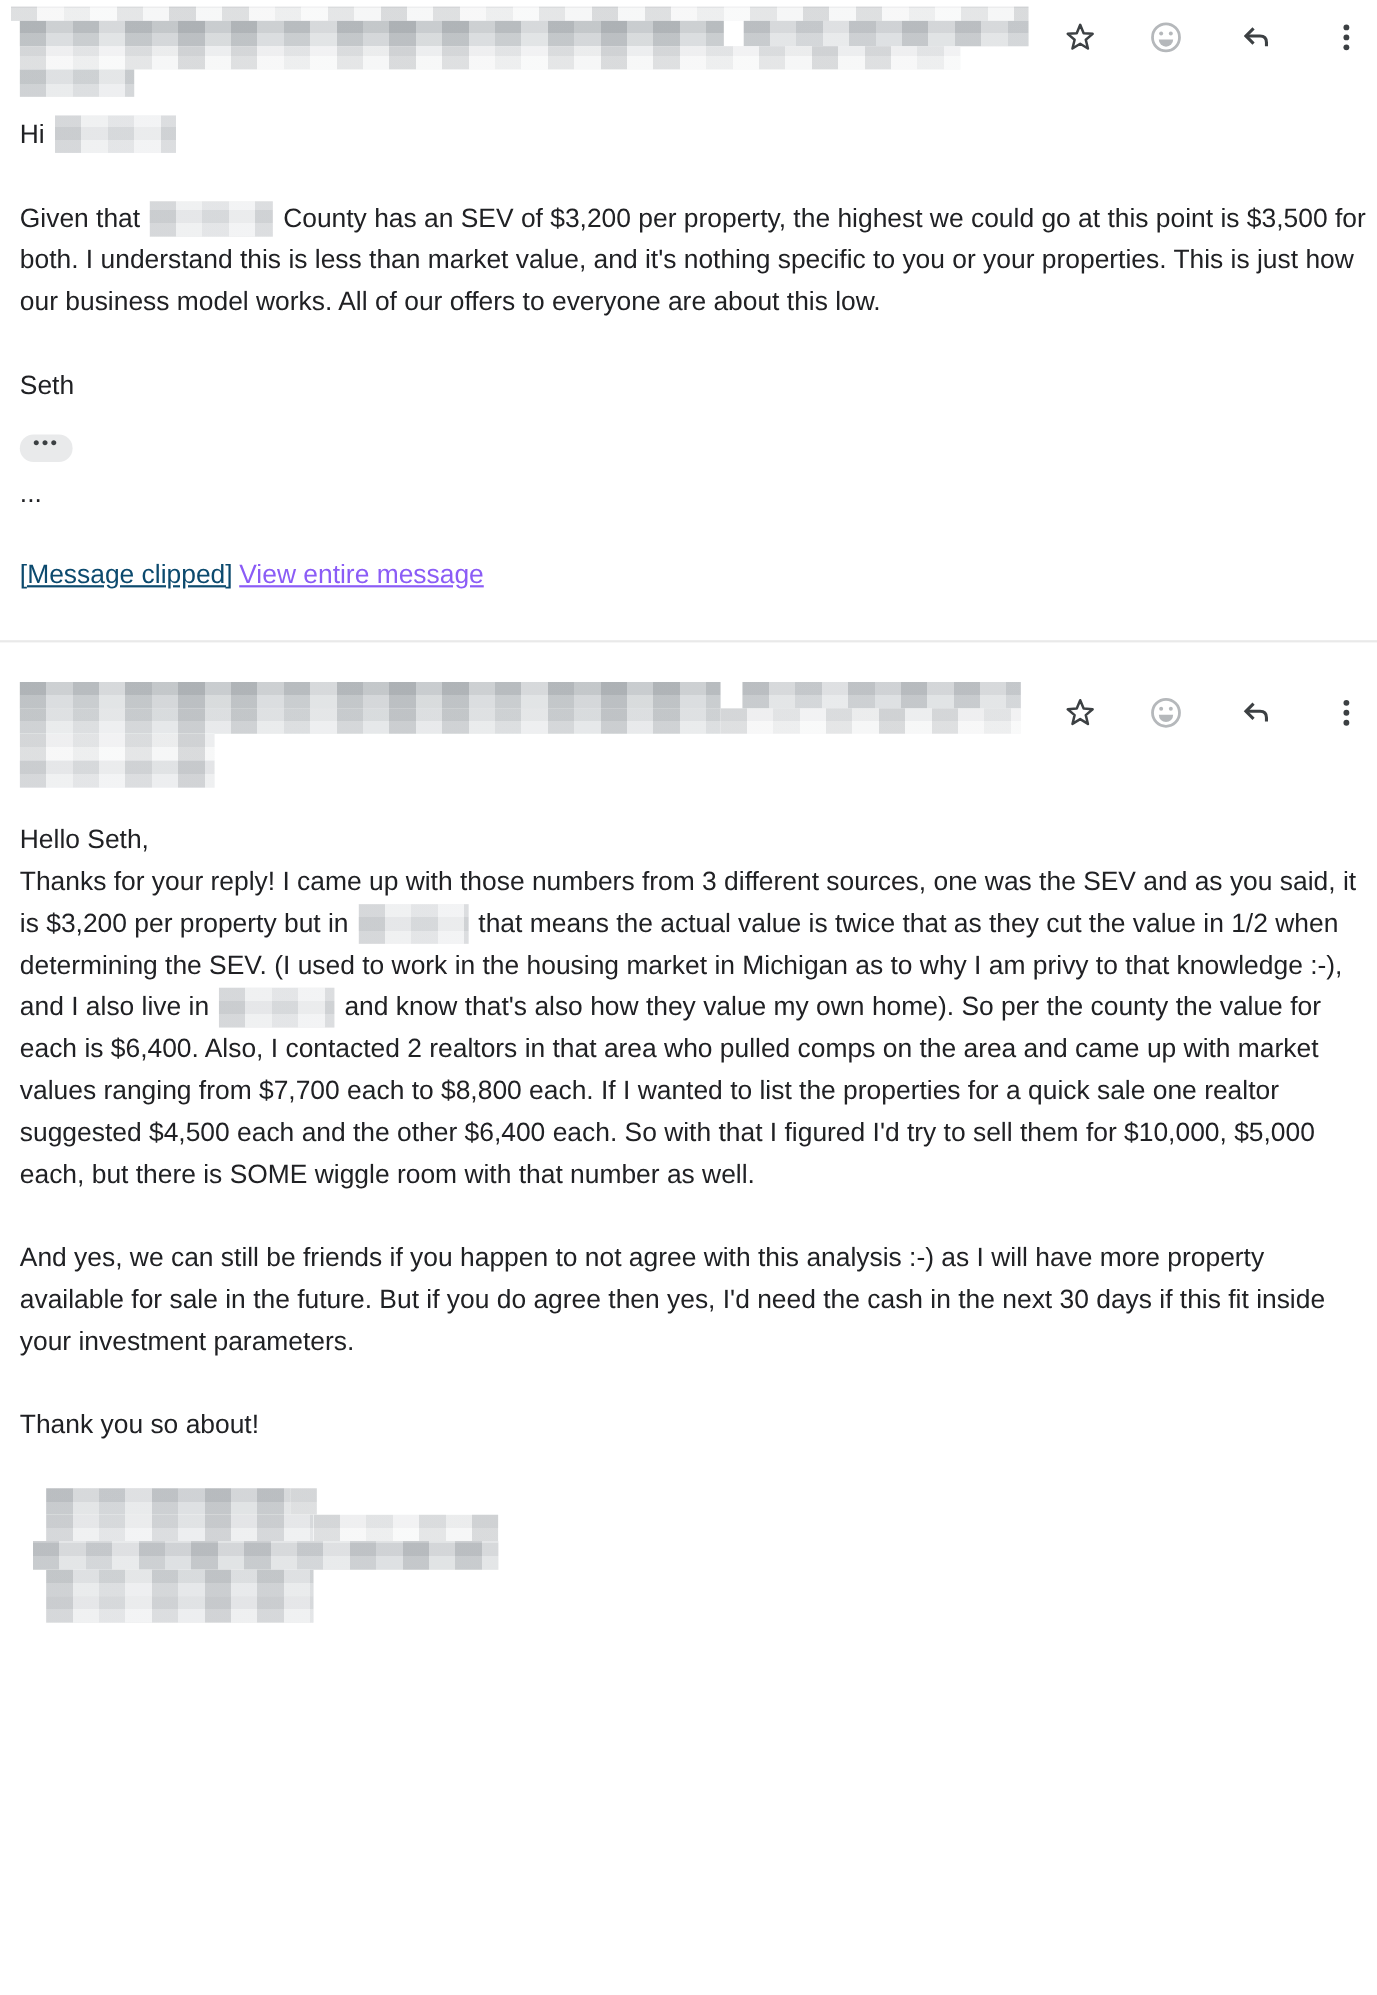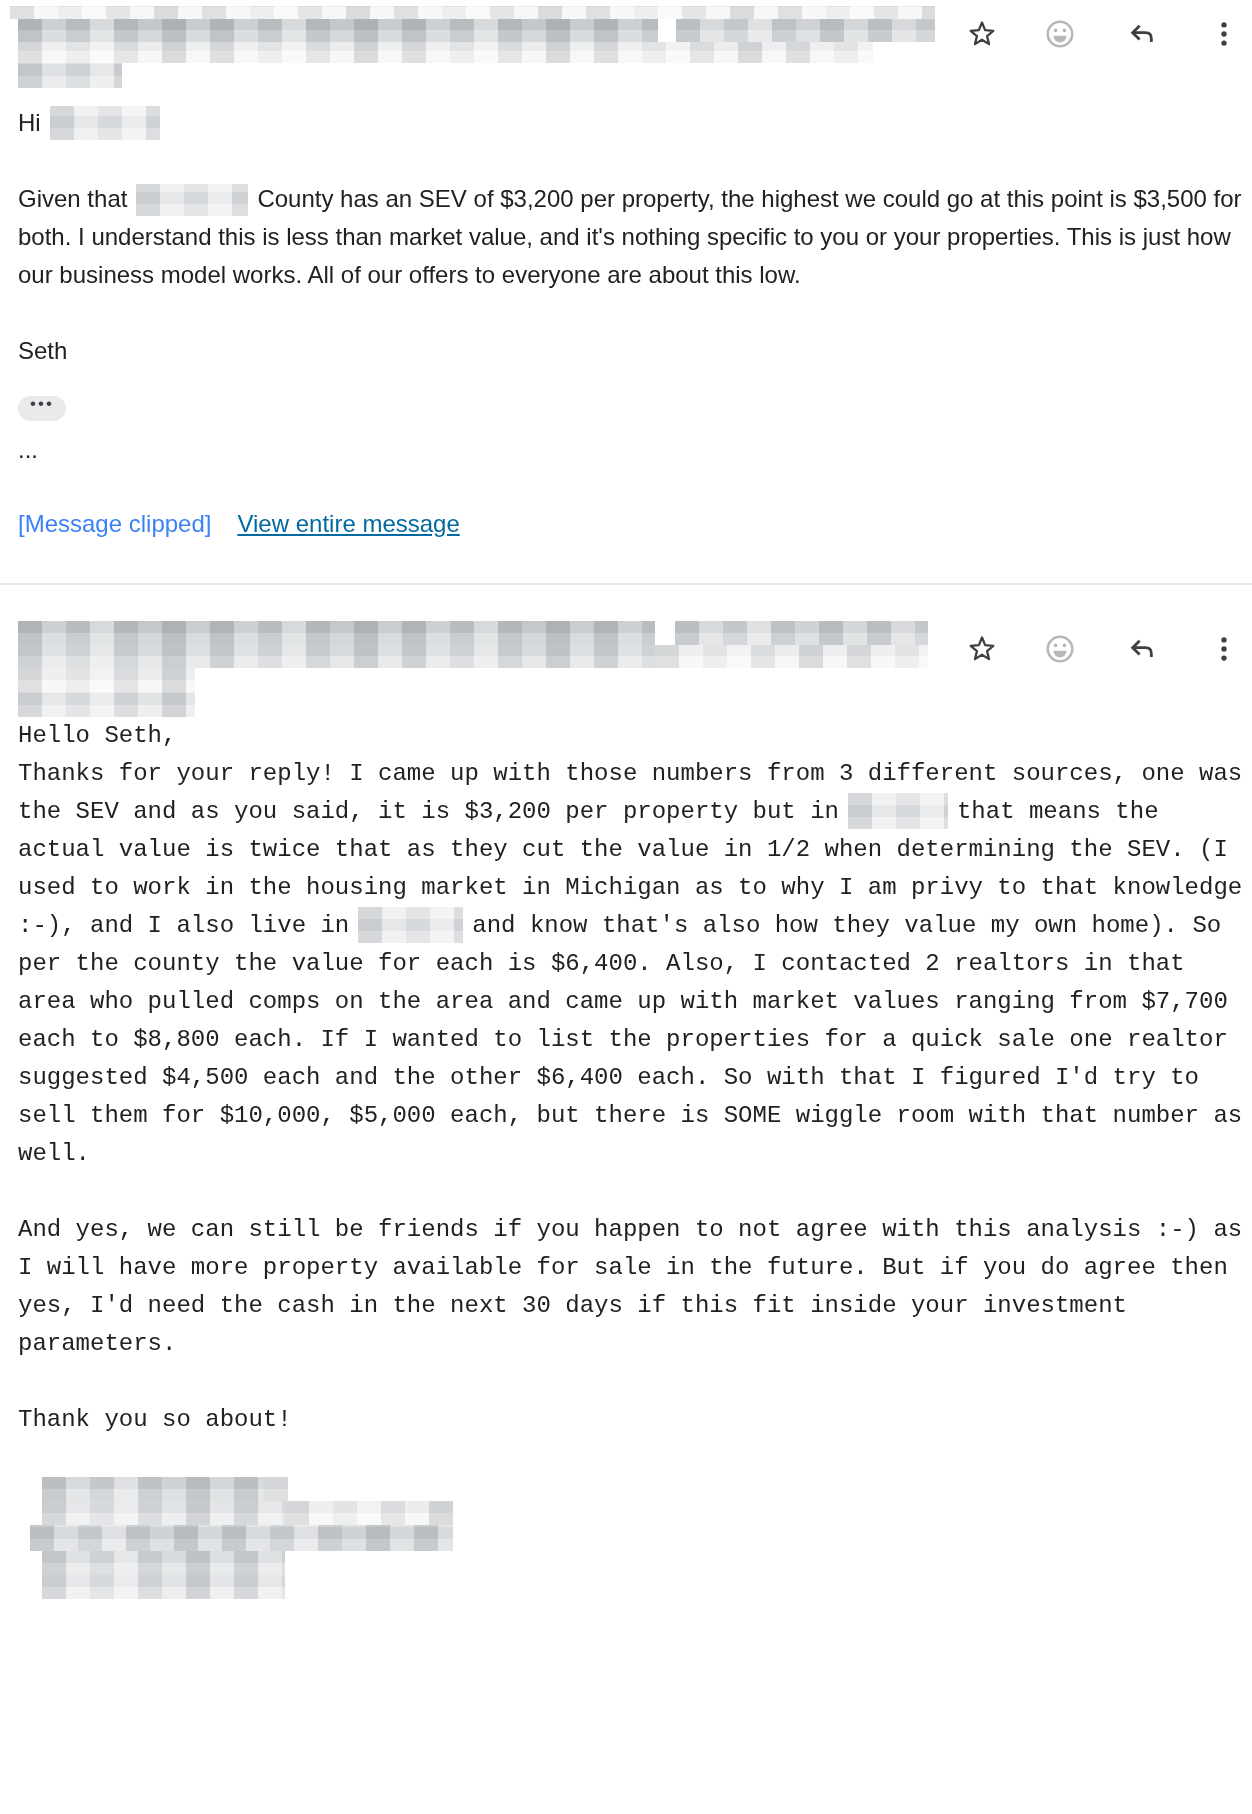--- a/index.html
+++ b/index.html
@@ -42,37 +42,37 @@
   .icon-row{position:absolute;top:8px;left:0;width:100%;height:36px;}
   .icon-btn{position:absolute;width:32px;height:32px;background:none;border:none;padding:0;cursor:pointer;}
   .icon-btn svg{display:block;}
 
   
   .email-body{padding:0 2px 0 18px;font-size:24px;line-height:38px;color:#202124;}
   .para{margin:0 0 38px 0;}
   .para:last-child{margin-bottom:0;}
   .block-line{display:block;}
   .body1{margin-top:14px;}
-  .body2{margin-top:0;font-family:Liberation Mono, monospace;}
+  .body2{margin-top:29px;}
   .signoff-para{margin-bottom:16px;}
 
   
   .trim-pill{
     display:inline-flex;align-items:center;justify-content:center;
     width:48px;height:25px;border-radius:13px;background:#e9eaeb;
     border:none;cursor:pointer;margin:0 0 10px 0;padding:0;
   }
   .trim-pill .dots{
     color:#3c4043;font-size:17px;letter-spacing:2px;line-height:10px;
     font-family:"Liberation Sans", sans-serif;position:relative;top:-4px;
   }
   .ellipsis-line{margin:0 0 36px 0;}
   .clipped-line{margin:0 0 0 0;}
-  .clipped-label{color:#3b82f6;}
-  .view-link{color:#0369a1;text-decoration:underline;margin-left:26px;cursor:pointer;}
+  .clipped-label{color:#0c4a6e;text-decoration:underline;}
+  .view-link{color:#8b5cf6;text-decoration:underline;margin-left:6px;cursor:pointer;}
 
   .thread-divider{height:2px;background:#e9e9e9;margin-top:40px;}
 
   
   .sig-block{position:relative;height:130px;margin:33px 0 0 0;}
 </style>
 </head>
 <body>
 
 <div class="page">

